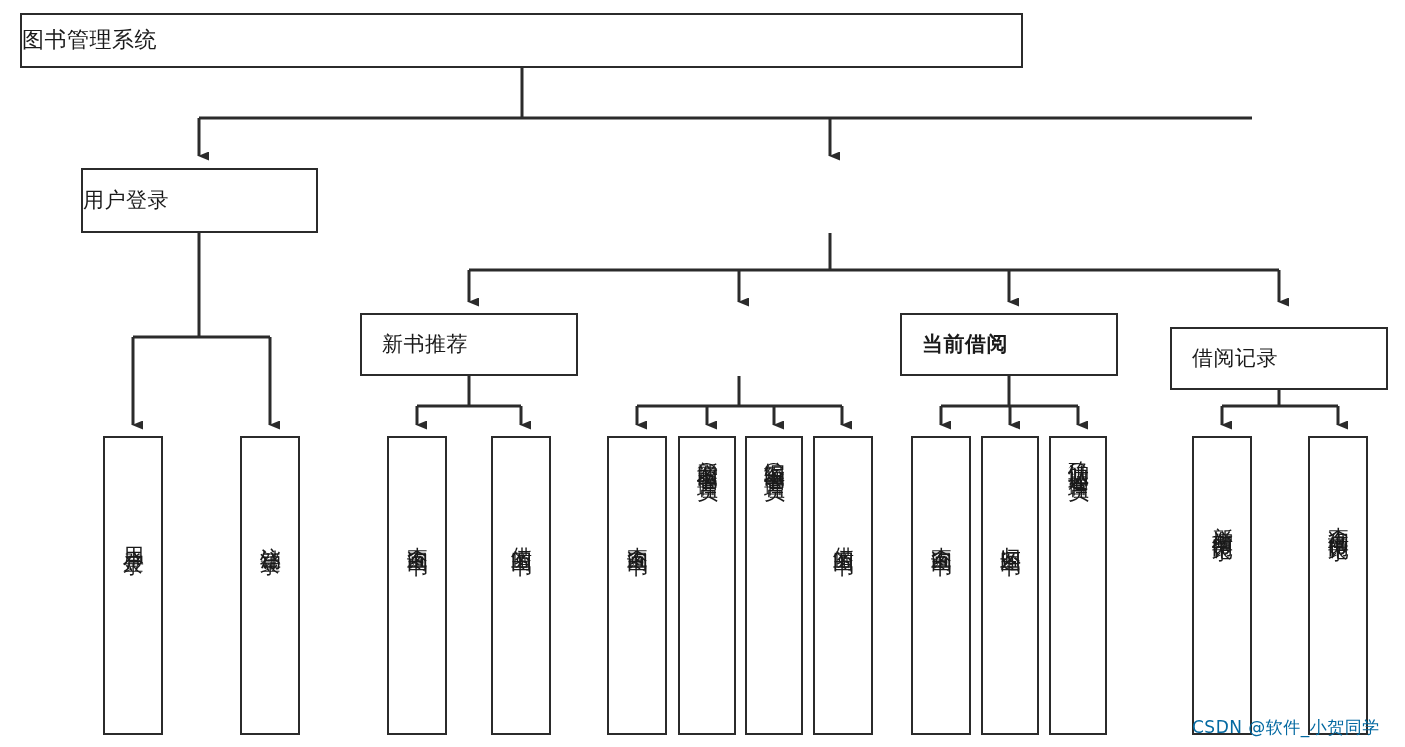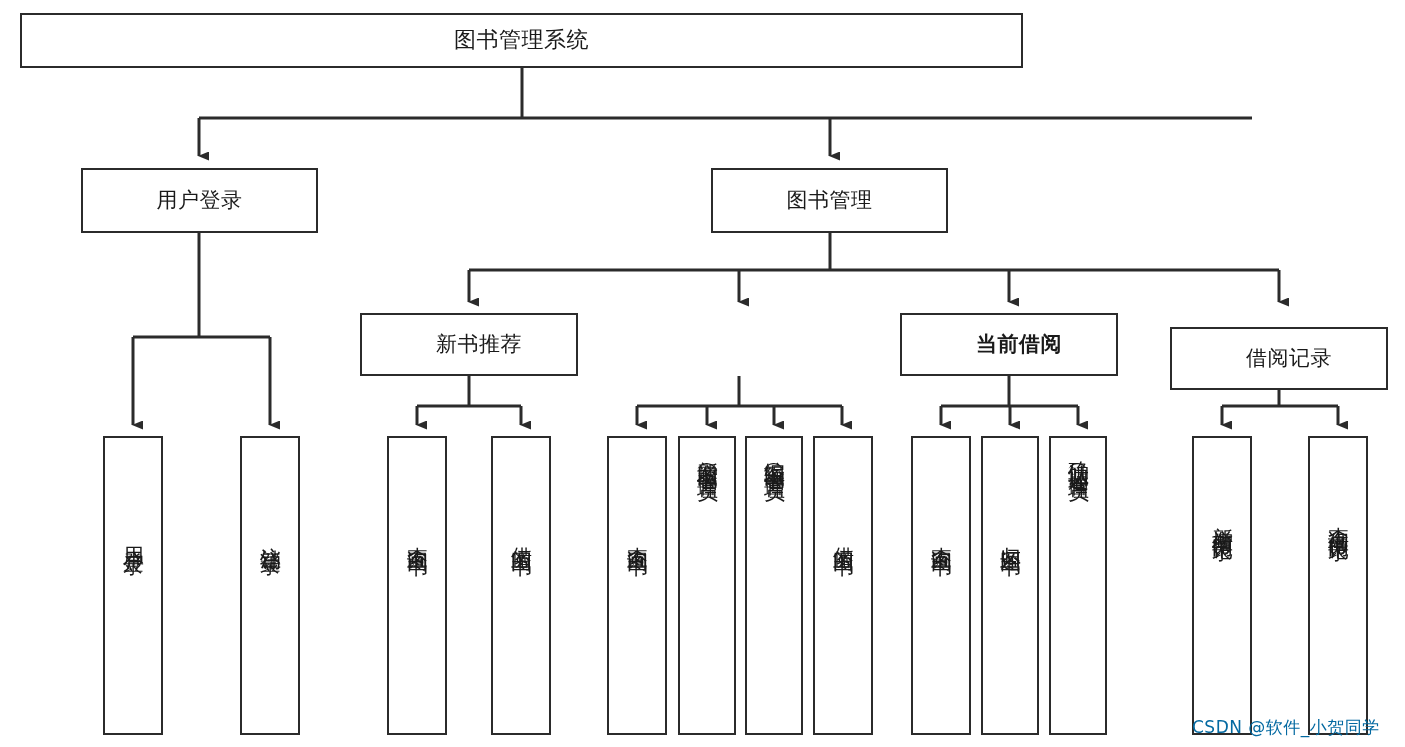--- a/index.html
+++ b/index.html
@@ -26,21 +26,20 @@
     width: 1405px;
     height: 747px;
   }
   .node-box {
     position: absolute;
     box-sizing: border-box;
     background: #ffffff;
     border: 2px solid #2b2b2b;
     display: flex;
     align-items: center;
-    justify-content: center;
   }
   .node-label {
     color: #1a1a1a;
     letter-spacing: 0.5px;
     white-space: nowrap;
     text-align: center;
     line-height: 1.12;
   }
   .level-root .node-label {
     font-size: 22px;
@@ -134,23 +133,20 @@
     </g>
   </svg>
 
   <div class="node-box level-root" style="left:20px; top:13px; width:1003px; height:55px;">
     <span class="node-label">图书管理系统</span>
   </div>
 
   <div class="node-box level-two" style="left:81px; top:168px; width:237px; height:65px;">
     <span class="node-label">用户登录</span>
   </div>
-  <div class="node-box level-two" style="left:711px; top:168px; width:237px; height:65px;">
-    <span class="node-label">图书管理</span>
-  </div>
 
   <div class="node-box level-three" style="left:360px; top:313px; width:218px; height:63px;">
     <span class="node-label">新书推荐</span>
   </div>
   <div class="node-box level-three" style="left:900px; top:313px; width:218px; height:63px;font-weight:bold;">
     <span class="node-label">当前借阅</span>
   </div>
   <div class="node-box level-three" style="left:1170px; top:327px; width:218px; height:63px;">
     <span class="node-label">借阅记录</span>
   </div>

